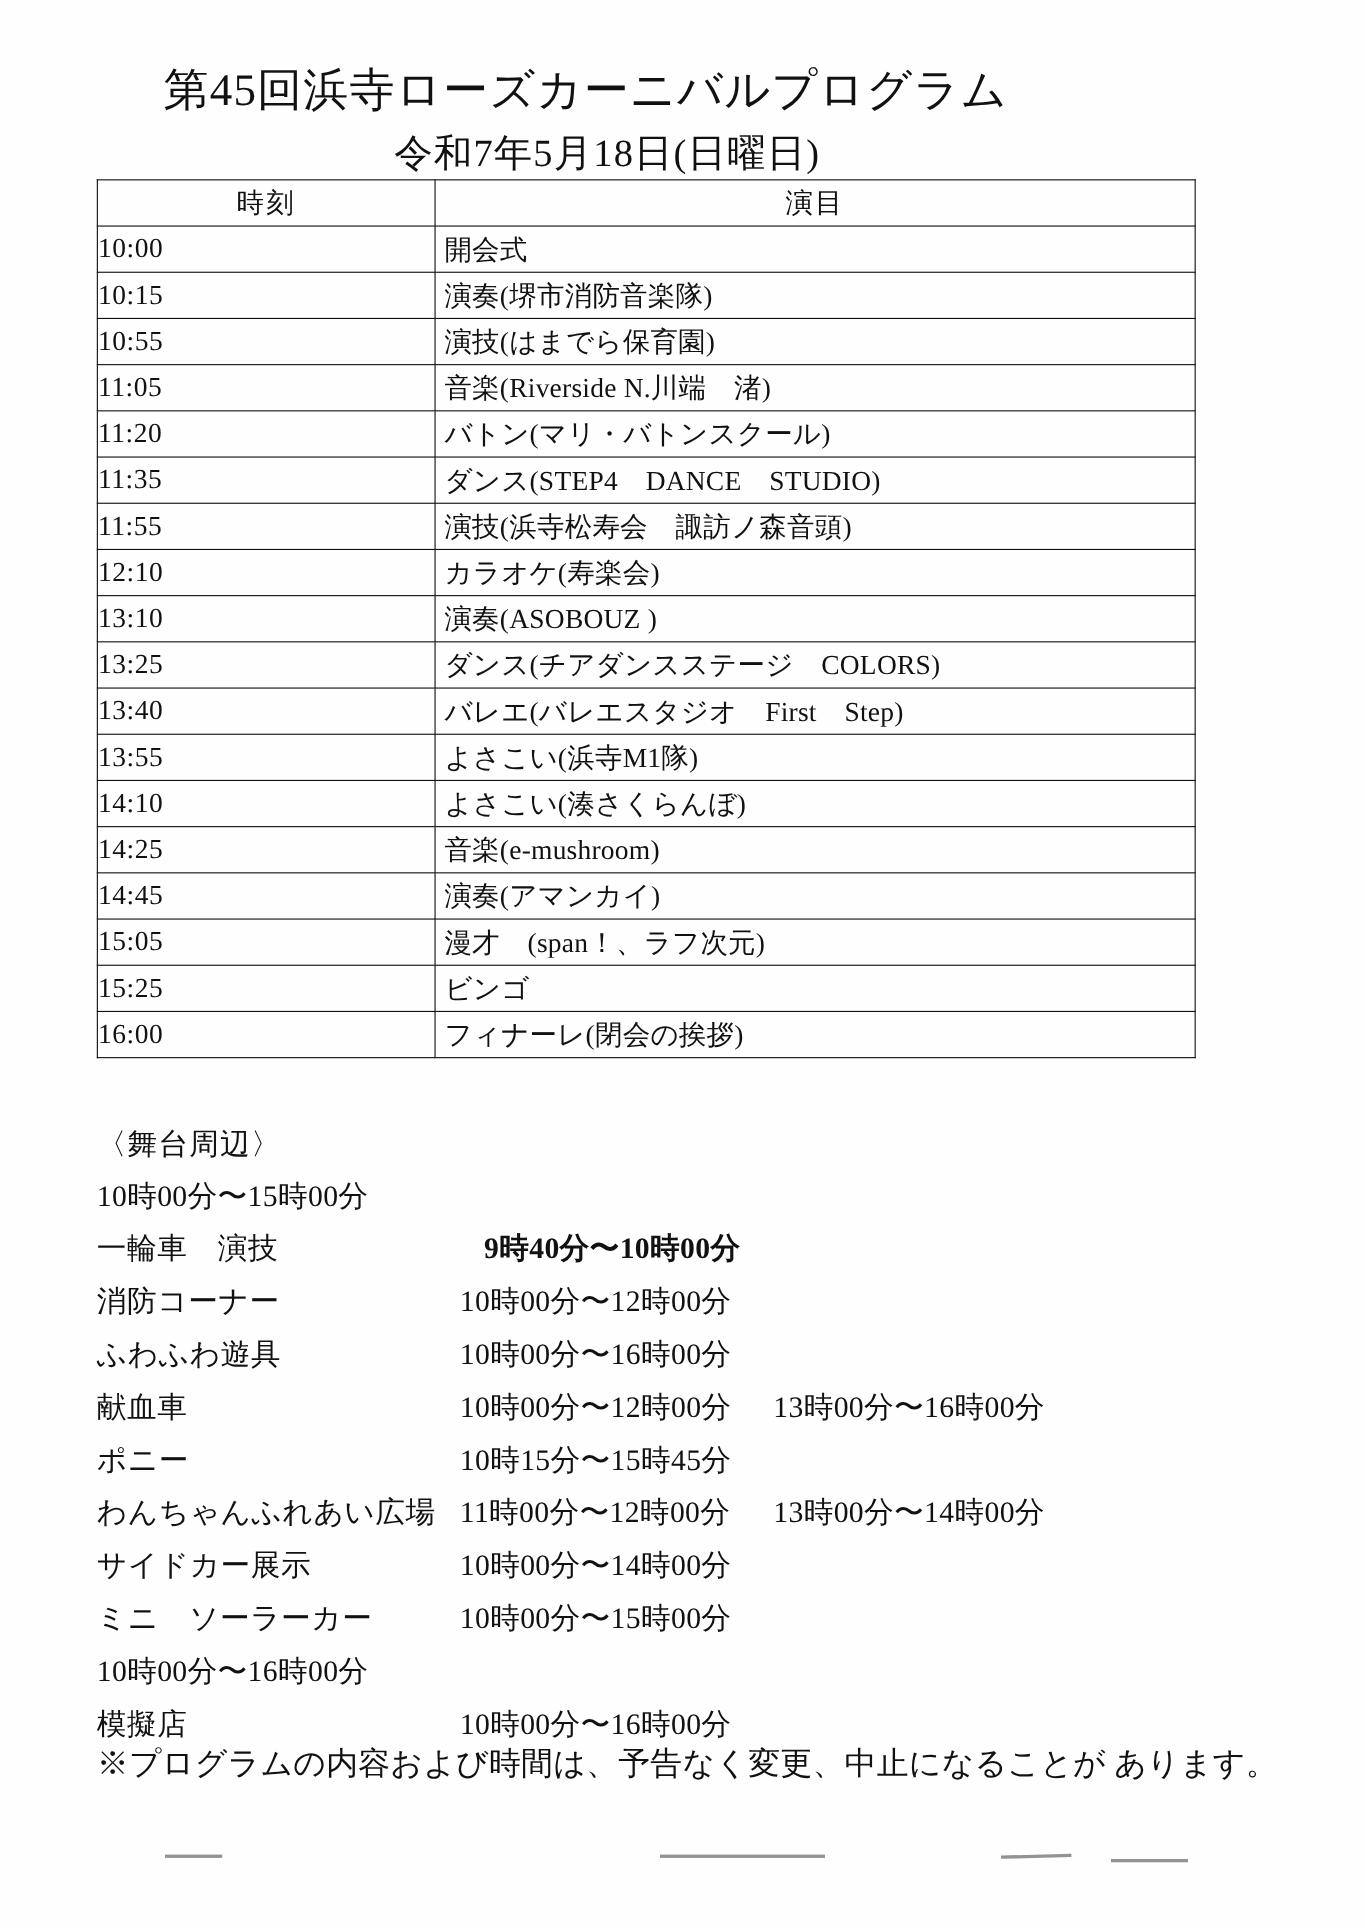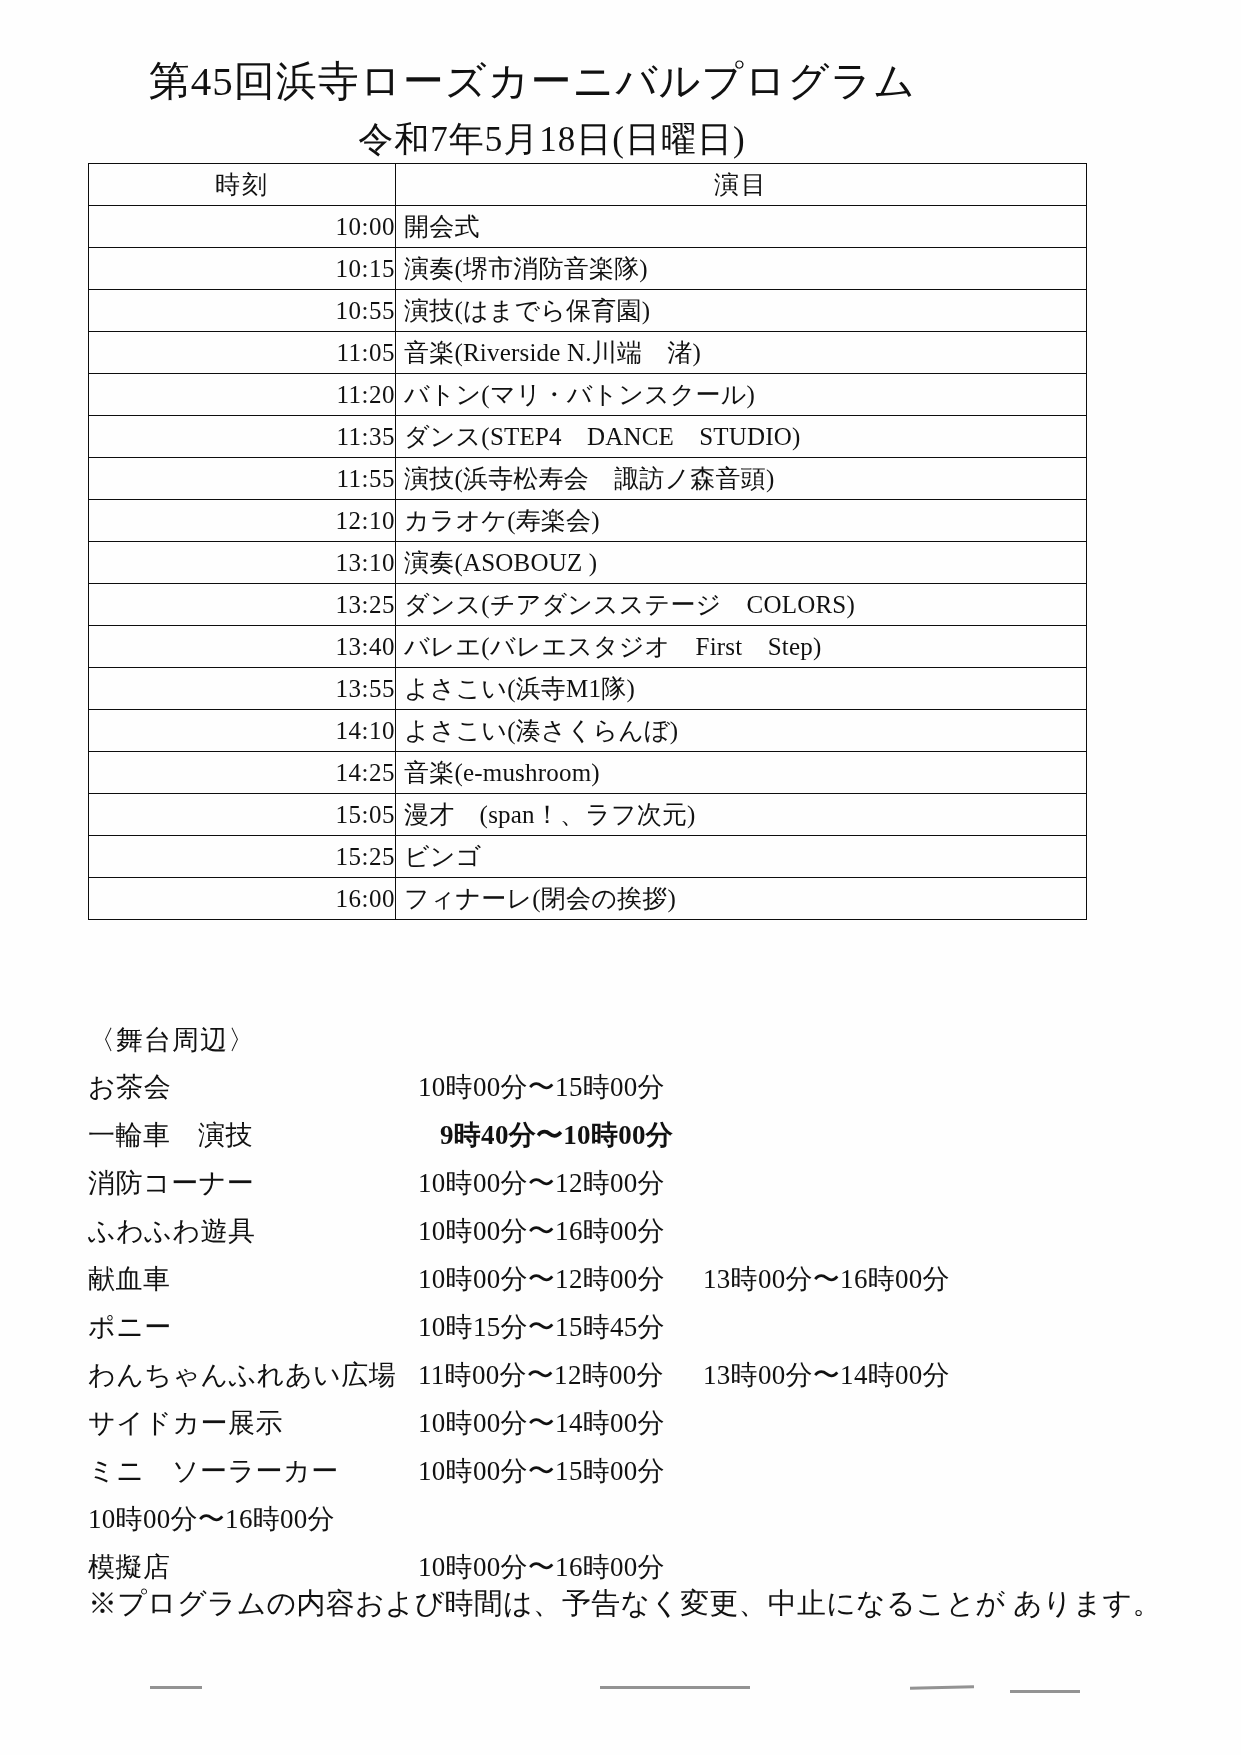--- a/index.html
+++ b/index.html
@@ -64,21 +64,21 @@
     height: 41px;
     font-weight: normal;
     font-size: 25px;
     color: #111;
   }
   .schedule th {
     text-align: center;
     letter-spacing: 2px;
   }
   .schedule td.time {
-    text-align: right;
+    text-align: left;
     font-size: 25px;
     letter-spacing: 0.5px;
   }
   .schedule td.prog {
     text-align: left;
     padding-left: 8px;
     letter-spacing: 0.2px;
     white-space: nowrap;
   }
 
@@ -219,39 +219,42 @@
         </tr>
         <tr>
           <td class="time">14:10</td>
           <td class="prog">よさこい(湊さくらんぼ)</td>
         </tr>
         <tr>
           <td class="time">14:25</td>
           <td class="prog">音楽(e-mushroom)</td>
         </tr>
         <tr>
+          <td class="time">14:45</td>
+          <td class="prog">演奏(アマンカイ)</td>
+        </tr>
+        <tr>
           <td class="time">15:05</td>
           <td class="prog">漫才　(span！、ラフ次元)</td>
         </tr>
         <tr>
           <td class="time">15:25</td>
           <td class="prog">ビンゴ</td>
         </tr>
         <tr>
           <td class="time">16:00</td>
           <td class="prog">フィナーレ(閉会の挨拶)</td>
         </tr>
       </tbody>
   </table>
 
   <div class="stage-section">
     <div class="stage-heading">〈舞台周辺〉</div>
     <div id="stage-list">
         <div class="stage-row">
-          <div class="stage-name">お茶会</div>
           <div class="stage-time">10時00分〜15時00分</div>
         </div>
         <div class="stage-row">
           <div class="stage-name">一輪車　演技</div>
           <div class="stage-time indented">9時40分〜10時00分</div>
         </div>
         <div class="stage-row">
           <div class="stage-name">消防コーナー</div>
           <div class="stage-time">10時00分〜12時00分</div>
         </div>

